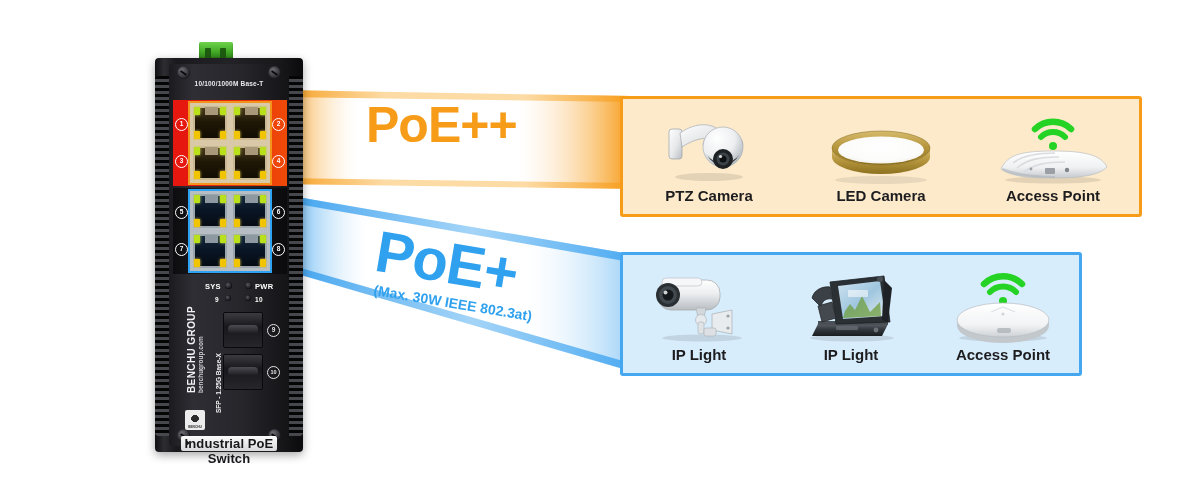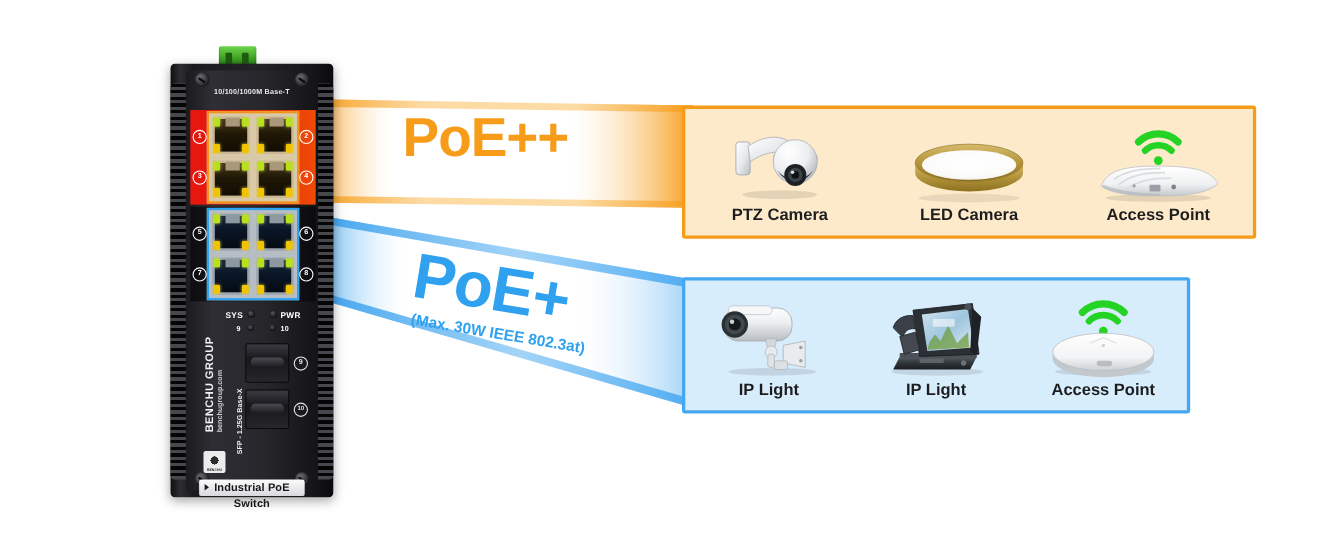--- a/index.html
+++ b/index.html
@@ -105,21 +105,21 @@
 
   .sfp{position:absolute;width:38px;height:34px;
     background:linear-gradient(180deg,#3a3a40 0%,#18181c 40%,#26262b 100%);
     border:1px solid #0a0a0c;border-radius:2px;}
   .sfp:after{content:"";position:absolute;left:4px;top:12px;width:30px;height:9px;
     background:linear-gradient(180deg,#4b4b52,#1a1a1e);border-radius:4px;}
 
   .bottom-plate{
     position:absolute;left:26px;top:378px;width:96px;height:15px;
     background:linear-gradient(180deg,#fbfbfb,#d9d9dc);border-radius:2px;
-    color:#17171a;font-size:10px;font-weight:bold;line-height:15px;
+    color:#17171a;font-size:13px;font-weight:bold;line-height:15px;
     text-align:center;letter-spacing:.1px;
   }
   .bottom-plate .tri{position:absolute;left:5px;top:4px;width:0;height:0;
     border-left:4px solid #17171a;border-top:3.5px solid transparent;border-bottom:3.5px solid transparent;}
 
   
   .poe-label{position:absolute;}
   .poe-title{font-weight:bold;line-height:1;}
   .poe-sub{font-weight:bold;}
 

